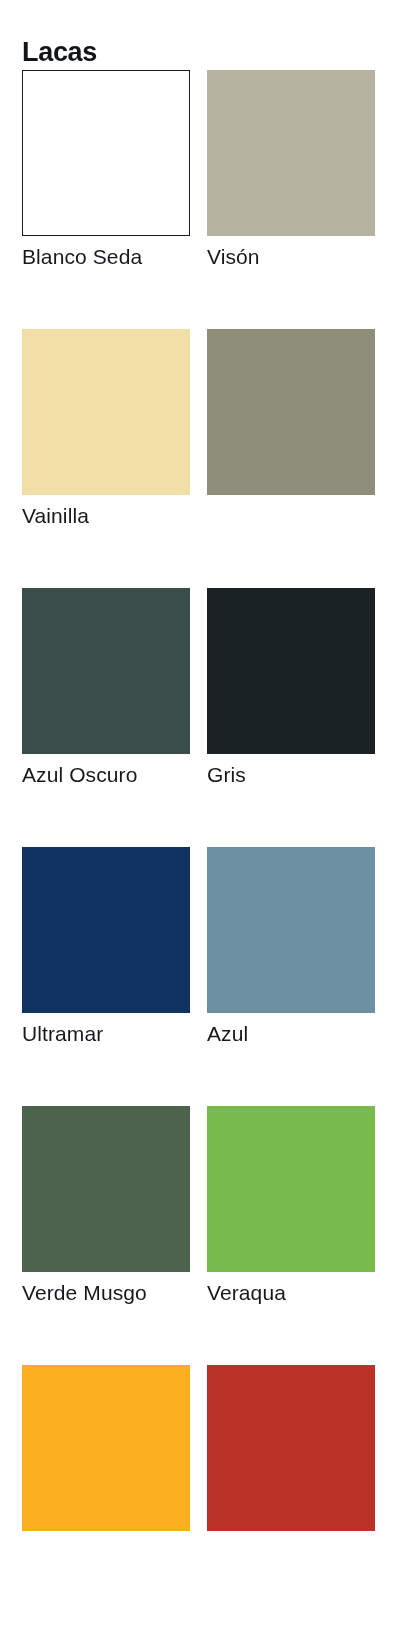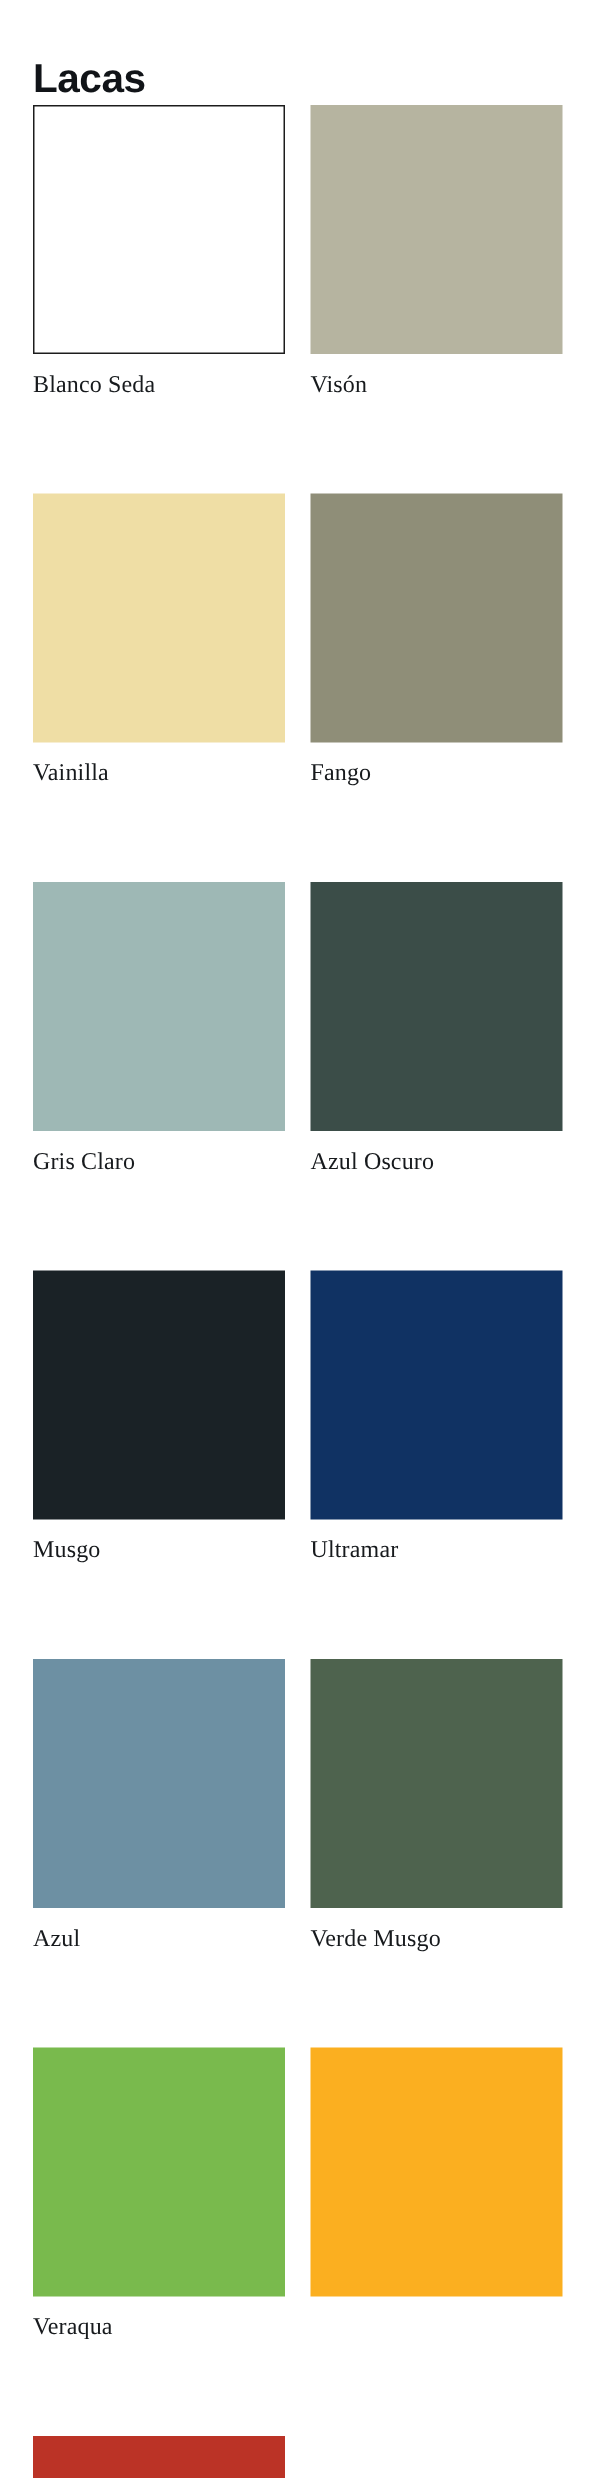--- a/index.html
+++ b/index.html
@@ -61,26 +61,25 @@
     display: block;
   }
 
   .swatch-chip.outlined {
     border: 1.5px solid #1c1c1c;
   }
 
   .swatch-label {
     display: block;
     margin-top: 7px;
-    font-size: 16px;
+    font-size: 21px;
     line-height: 27px;
     color: #171a1d;
     letter-spacing: 0.1px;
     white-space: nowrap;
-    font-family: Liberation Serif, serif;
   }
 </style>
 </head>
 <body>
 
 <div class="page">
 
   <h1 class="page-title">Lacas</h1>
 
   <div class="swatch-grid">
@@ -91,33 +90,28 @@
       <div class="swatch-cell">
         <div class="swatch-chip" style="background: rgb(182, 180, 160);"></div>
         <span class="swatch-label">Visón</span>
       </div>
       <div class="swatch-cell">
         <div class="swatch-chip" style="background: rgb(239, 222, 165);"></div>
         <span class="swatch-label">Vainilla</span>
       </div>
       <div class="swatch-cell">
         <div class="swatch-chip" style="background: rgb(143, 142, 120);"></div>
-        <span class="swatch-label">Fango</span>
-      </div>
-      <div class="swatch-cell">
-        <div class="swatch-chip" style="background: rgb(158, 184, 181);"></div>
-        <span class="swatch-label">Gris Claro</span>
       </div>
       <div class="swatch-cell">
         <div class="swatch-chip" style="background: rgb(59, 77, 72);"></div>
         <span class="swatch-label">Azul Oscuro</span>
       </div>
       <div class="swatch-cell">
         <div class="swatch-chip" style="background: rgb(26, 34, 38);"></div>
-        <span class="swatch-label">Musgo</span>
+        <span class="swatch-label">Gris</span>
       </div>
       <div class="swatch-cell">
         <div class="swatch-chip" style="background: rgb(16, 50, 99);"></div>
         <span class="swatch-label">Ultramar</span>
       </div>
       <div class="swatch-cell">
         <div class="swatch-chip" style="background: rgb(109, 144, 163);"></div>
         <span class="swatch-label">Azul</span>
       </div>
       <div class="swatch-cell">

